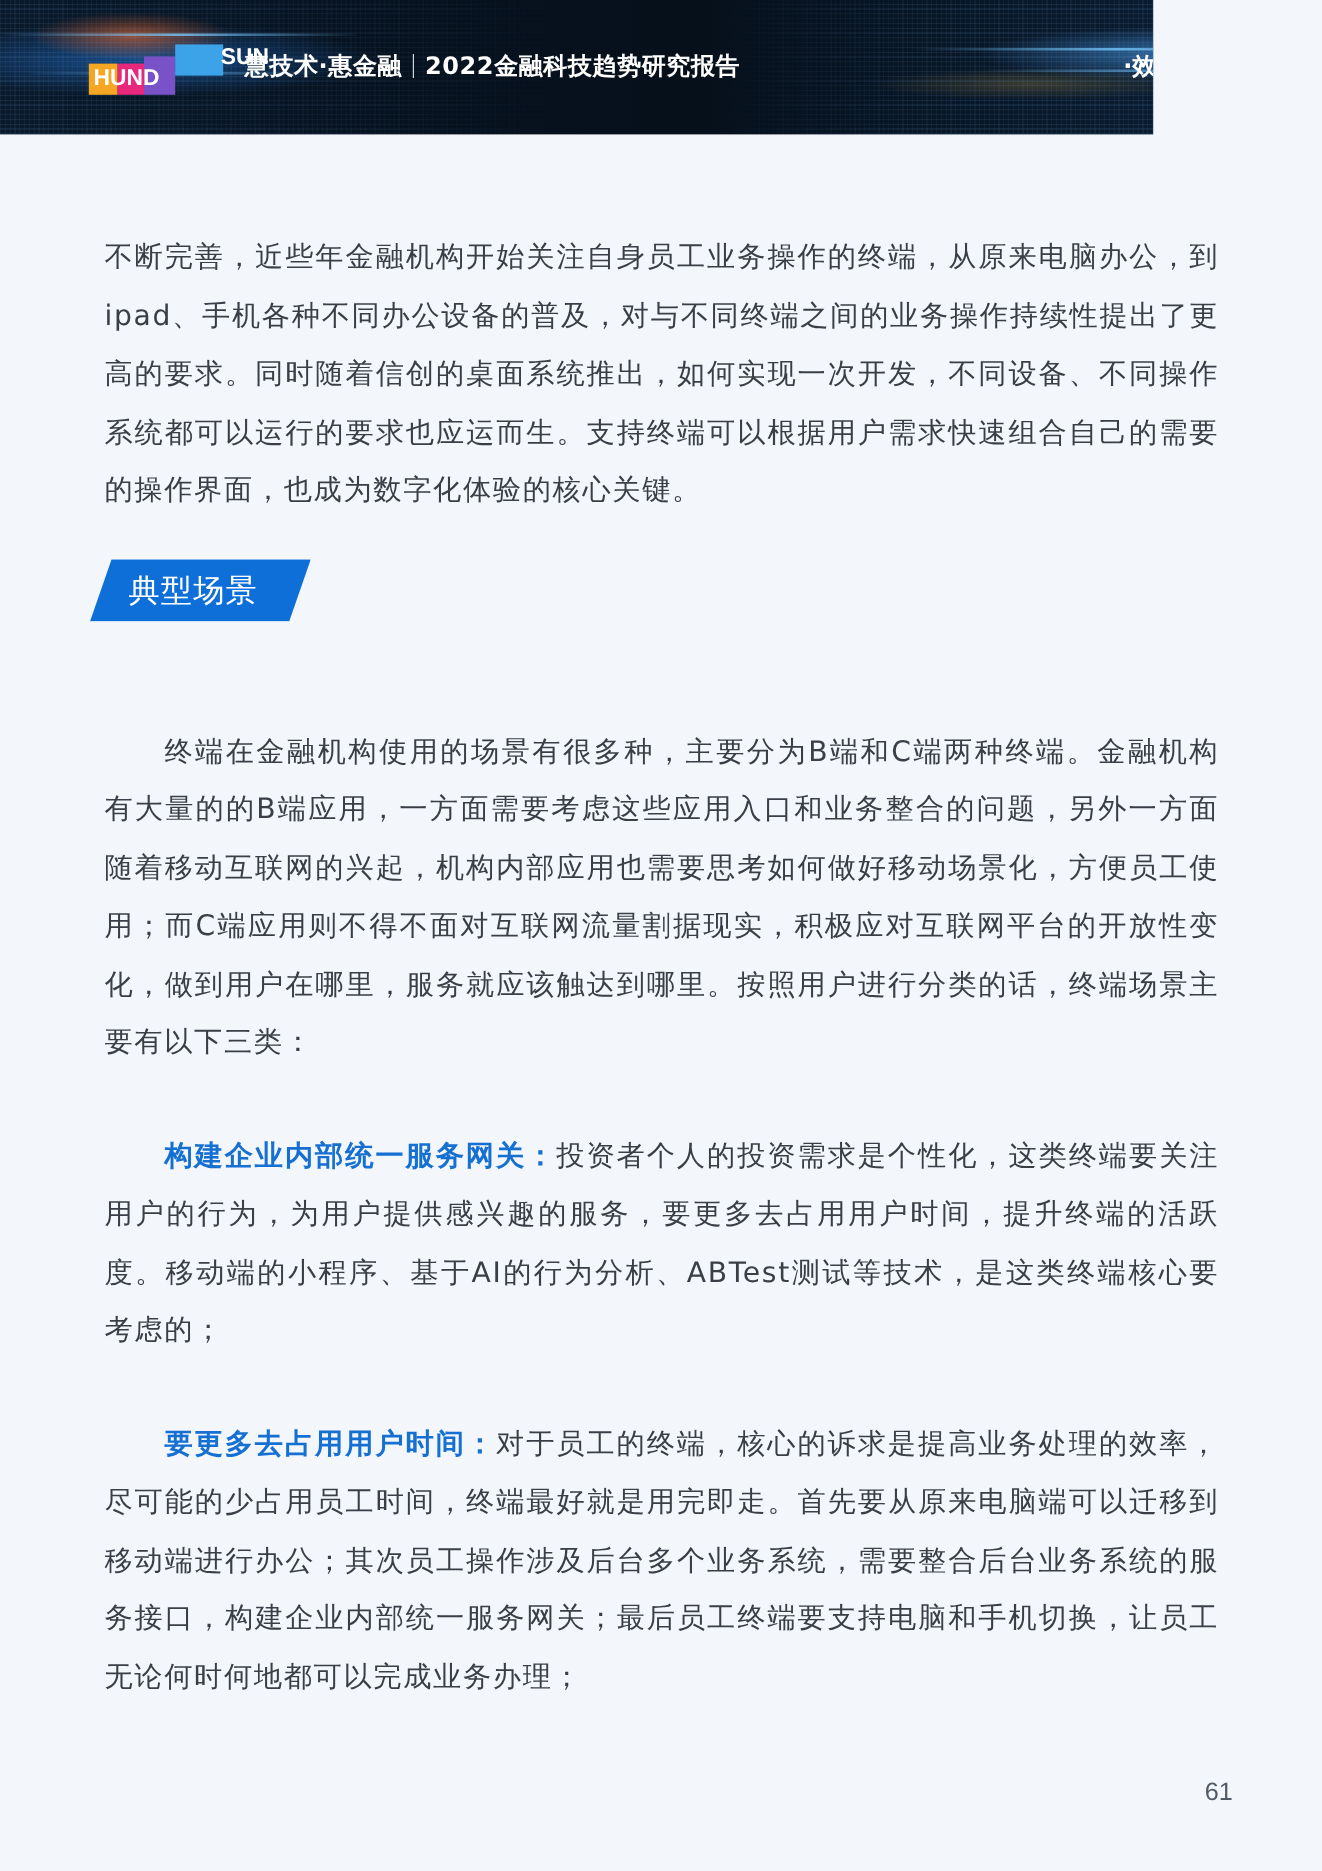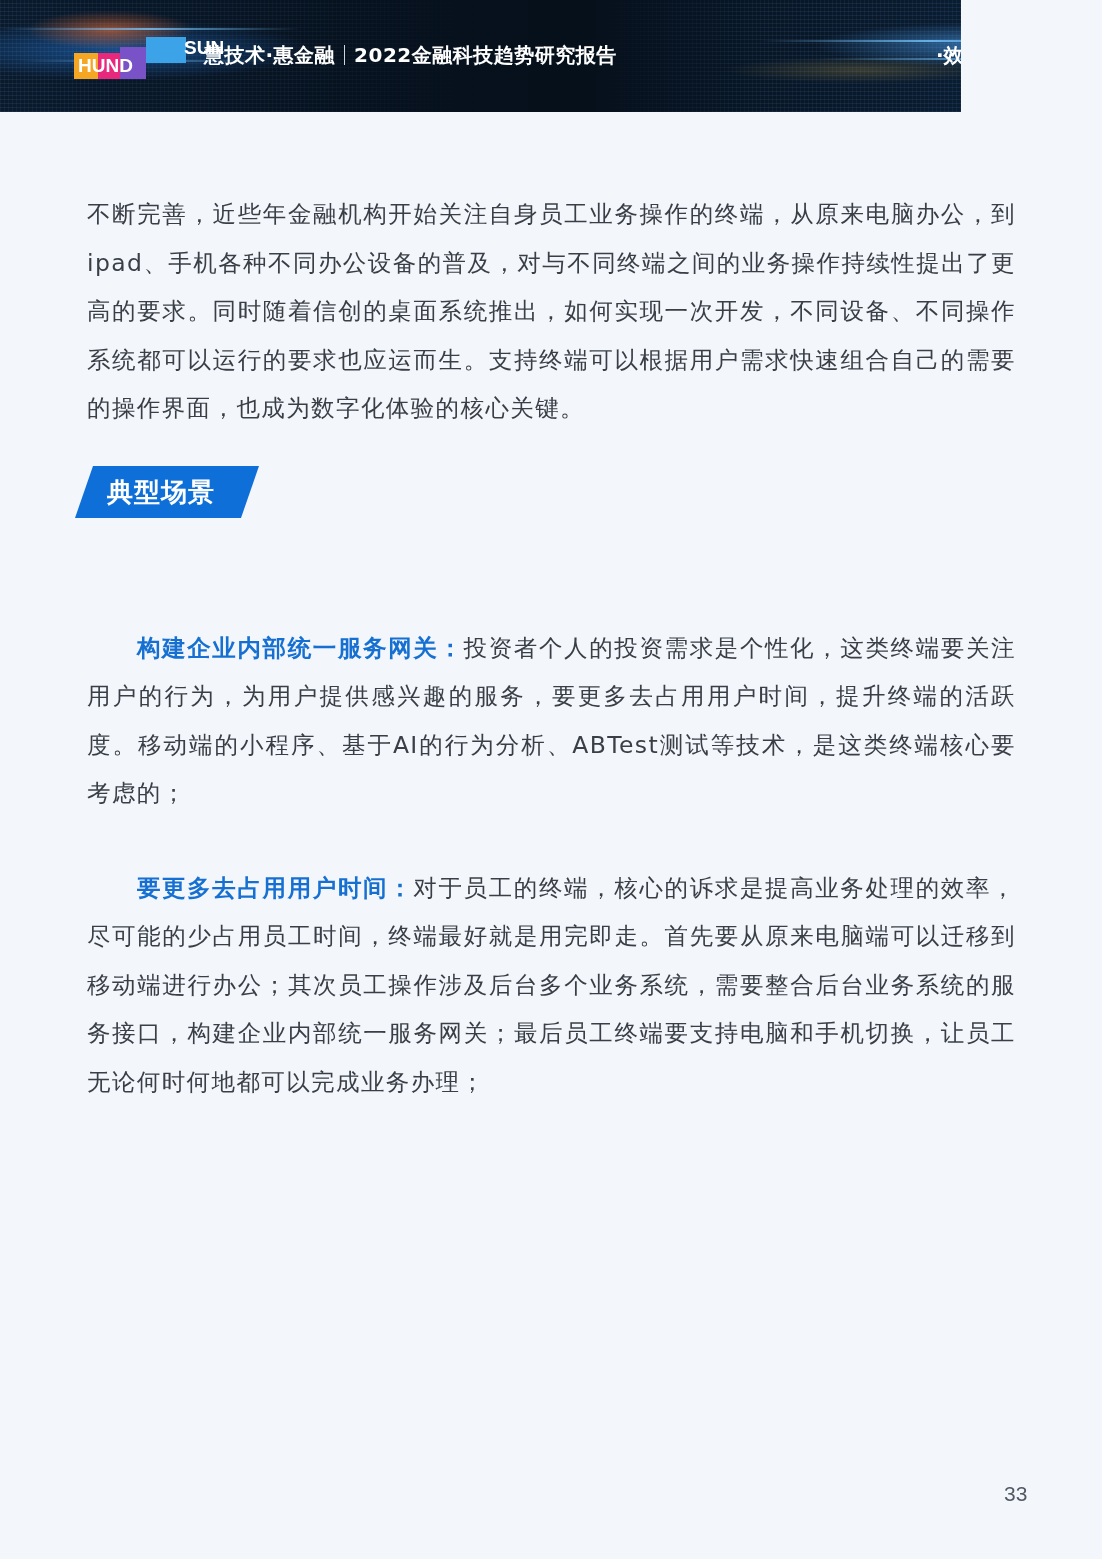--- a/index.html
+++ b/index.html
@@ -71,21 +71,21 @@
 
   .section-tag {
     position: absolute; left: 75px; top: 466px; width: 184px; height: 52px;
   }
   .section-tag .shape {
     position: absolute; inset: 0; background: #0f6fd9;
     clip-path: polygon(18px 0, 100% 0, calc(100% - 18px) 100%, 0 100%);
   }
   .section-tag .label {
     position: absolute; left: 32px; top: 9px; color: #fff; font-size: 26px;
-    font-weight: bold; letter-spacing: 1px; white-space: nowrap;
+    font-weight: normal; letter-spacing: 1px; white-space: nowrap;
   }
   .lead { color: #1670d2; font-weight: bold; }
 
   .page-num {
     position: absolute; left: 1004px; top: 1482px; font-size: 21px; color: #505a66;
     font-family: "Liberation Sans", sans-serif;
   }
 </style>
 </head>
 <body>
@@ -112,28 +112,29 @@
   <div class="chapter">·效率篇·</div>
 </div>
 
 <div class="content">
   <p>
     <span>不断完善，近些年金融机构开始关注自身员工业务操作的终端，从原来电脑办公，</span><span>到ipad、手机各种不同办公设备的普及，对与不同终端之间的业务操作持续性提出</span><span>了更高的要求。同时随着信创的桌面系统推出，如何实现一次开发，不同设备、不</span><span>同操作系统都可以运行的要求也应运而生。支持终端可以根据用户需求快速组合自</span><span>己的需要的操作界面，也成为数字化体验的核心关键。</span>
   </p>
 
   <div style="height:145px"></div>
 
+  <p class="indent">终端在金融机构使用的场景有很多种，主要分为B端和C端两种终端。金融机构有大量的的B端应用，一方面需要考虑这些应用入口和业务整合的问题，另外一方面随着移动互联网的兴起，机构内部应用也需要思考如何做好移动场景化，方便员工使用；而C端应用则不得不面对互联网流量割据现实，积极应对互联网平台的开放性变化，做到用户在哪里，服务就应该触达到哪里。按照用户进行分类的话，终端场景主要有以下三类：</p>
 
   <div style="height:22px"></div>
   <p class="indent"><span class="lead">构建企业内部统一服务网关：</span><span>投资者个人的投资需求是个性化，这类终端要关注用户的行为，为用户提供感兴趣的服务，要更多去占用用户时间，提升终端的活跃度。移动端的小程序、基于AI的行为分析、ABTest测试等技术，是这类终端核心要考虑的；</span></p>
 
   <div style="height:22px"></div>
   <p class="indent"><span class="lead">要更多去占用用户时间：</span><span>对于员工的终端，核心的诉求是提高业务处理的效率，尽可能的少占用员工时间，终端最好就是用完即走。首先要从原来电脑端可以迁移到移动端进行办公；其次员工操作涉及后台多个业务系统，需要整合后台业务系统的服务接口，构建企业内部统一服务网关；最后员工终端要支持电脑和手机切换，让员工无论何时何地都可以完成业务办理；</span></p>
 
   <div style="height:22px"></div>
 </div>
 
 <div class="section-tag">
   <div class="shape"></div>
   <span class="label">典型场景</span>
 </div>
 
-<div class="page-num">33</div>
+<div class="page-num">61</div>
 
 </body></html>

